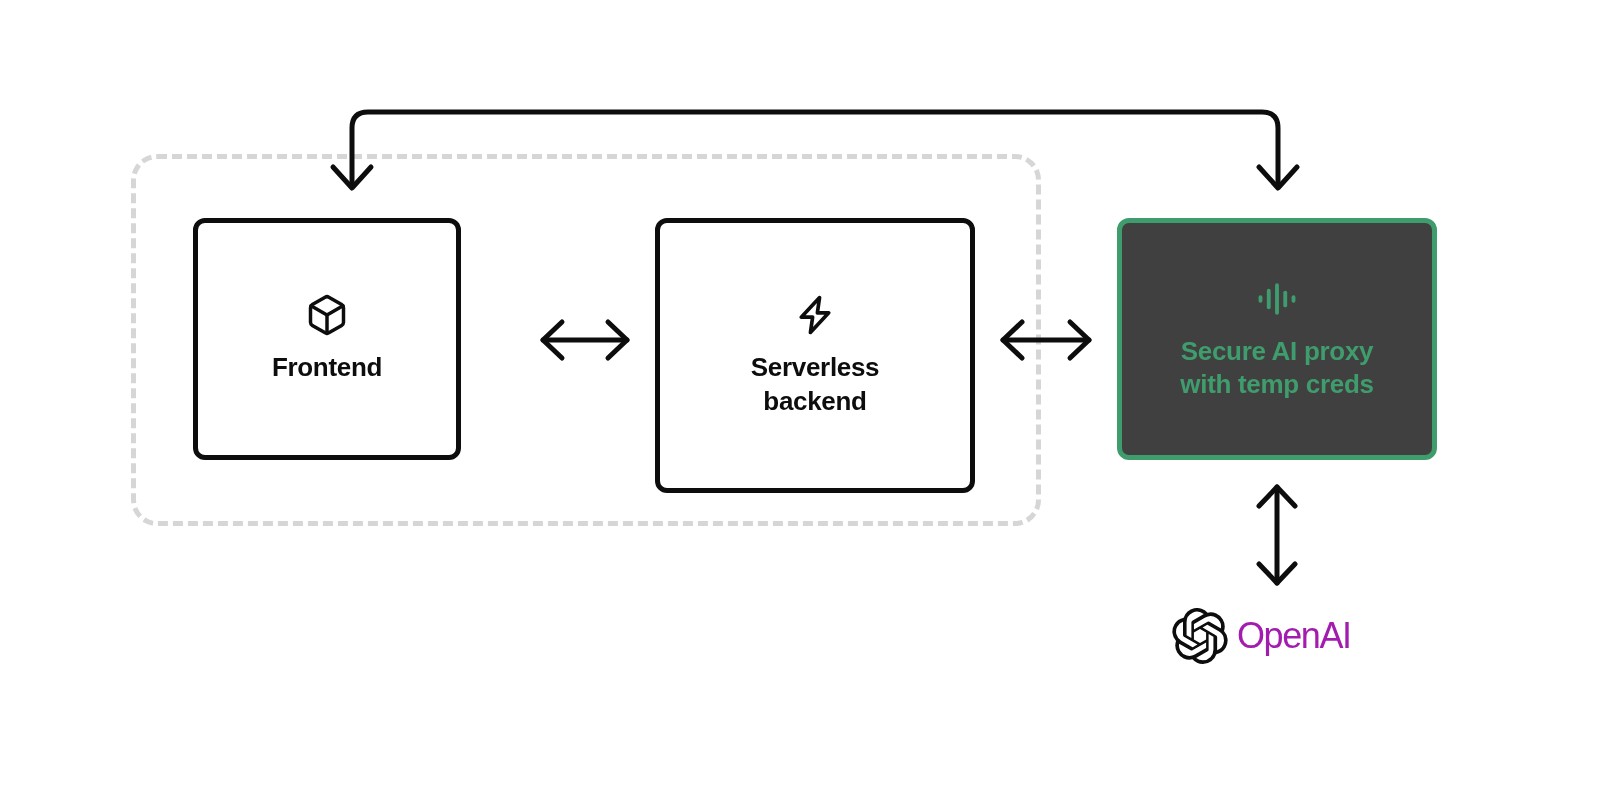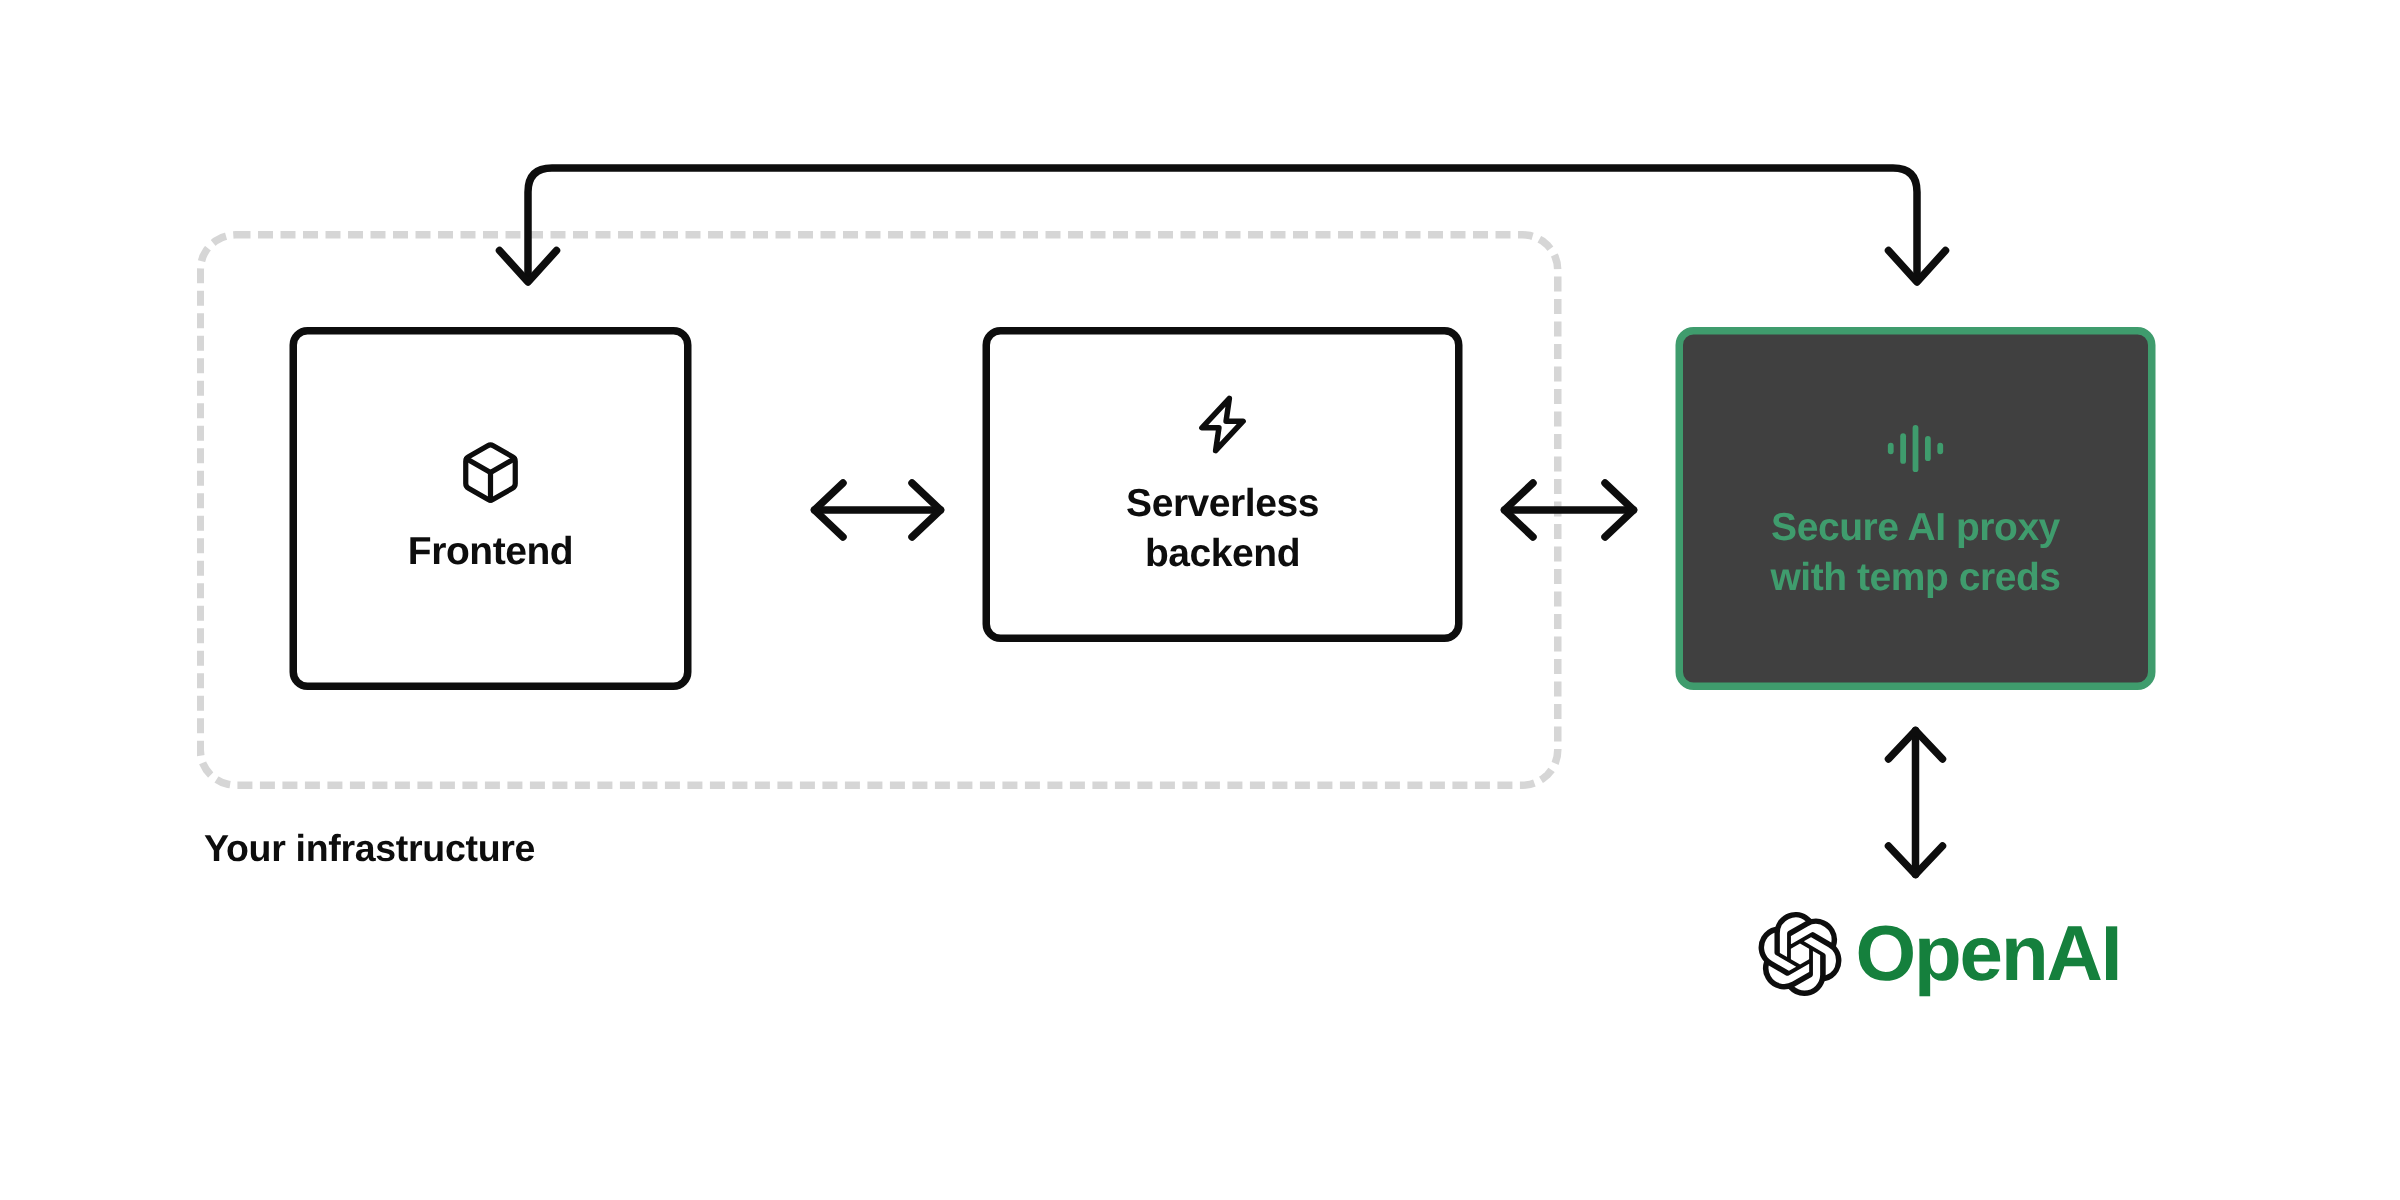--- a/index.html
+++ b/index.html
@@ -69,21 +69,21 @@
     white-space: pre-line;
   }
   .node.accent .node-label { color: #3f9c6d; }
   .node-icon {
     display: block;
     margin-bottom: 14px;
     line-height: 0;
   }
 
   #node-frontend { left: 193px; top: 218px; width: 268px; height: 242px; }
-  #node-backend  { left: 655px; top: 218px; width: 320px; height: 210px; }
+  #node-backend  { left: 655px; top: 218px; width: 320px; height: 275px; }
   #node-proxy    { left: 1117px; top: 218px; width: 320px; height: 242px; }
 
   
   .overlay {
     position: absolute;
     left: 0;
     top: 0;
     width: 1600px;
     height: 800px;
     pointer-events: none;
@@ -94,34 +94,33 @@
   
   .openai-logo {
     position: absolute;
     left: 1172px;
     top: 608px;
     display: flex;
     align-items: center;
     gap: 9px;
   }
   .openai-word {
-    font-size: 52px;
-    font-weight: 700;
-    color: #15803d;
+    font-size: 36px;
+    font-weight: 400;
+    color: #a21caf;
     letter-spacing: -1.4px;
     line-height: 1;
   }
 </style>
 </head>
 <body>
 
 <div id="canvas">
 
   <div class="infra-zone"></div>
-  <div class="infra-label">Your infrastructure</div>
 
   <svg class="overlay" viewBox="0 0 1600 800" xmlns="http://www.w3.org/2000/svg">
 
     <g>
       <path class="conn conn-round" d="M 352 186 L 352 128 Q 352 112 368 112 L 1262 112 Q 1278 112 1278 128 L 1278 186"></path>
       <path class="conn conn-round" d="M 333 167 L 352 188 L 371 167"></path>
       <path class="conn conn-round" d="M 1259 167 L 1278 188 L 1297 167"></path>
     </g>
 
     <g>

